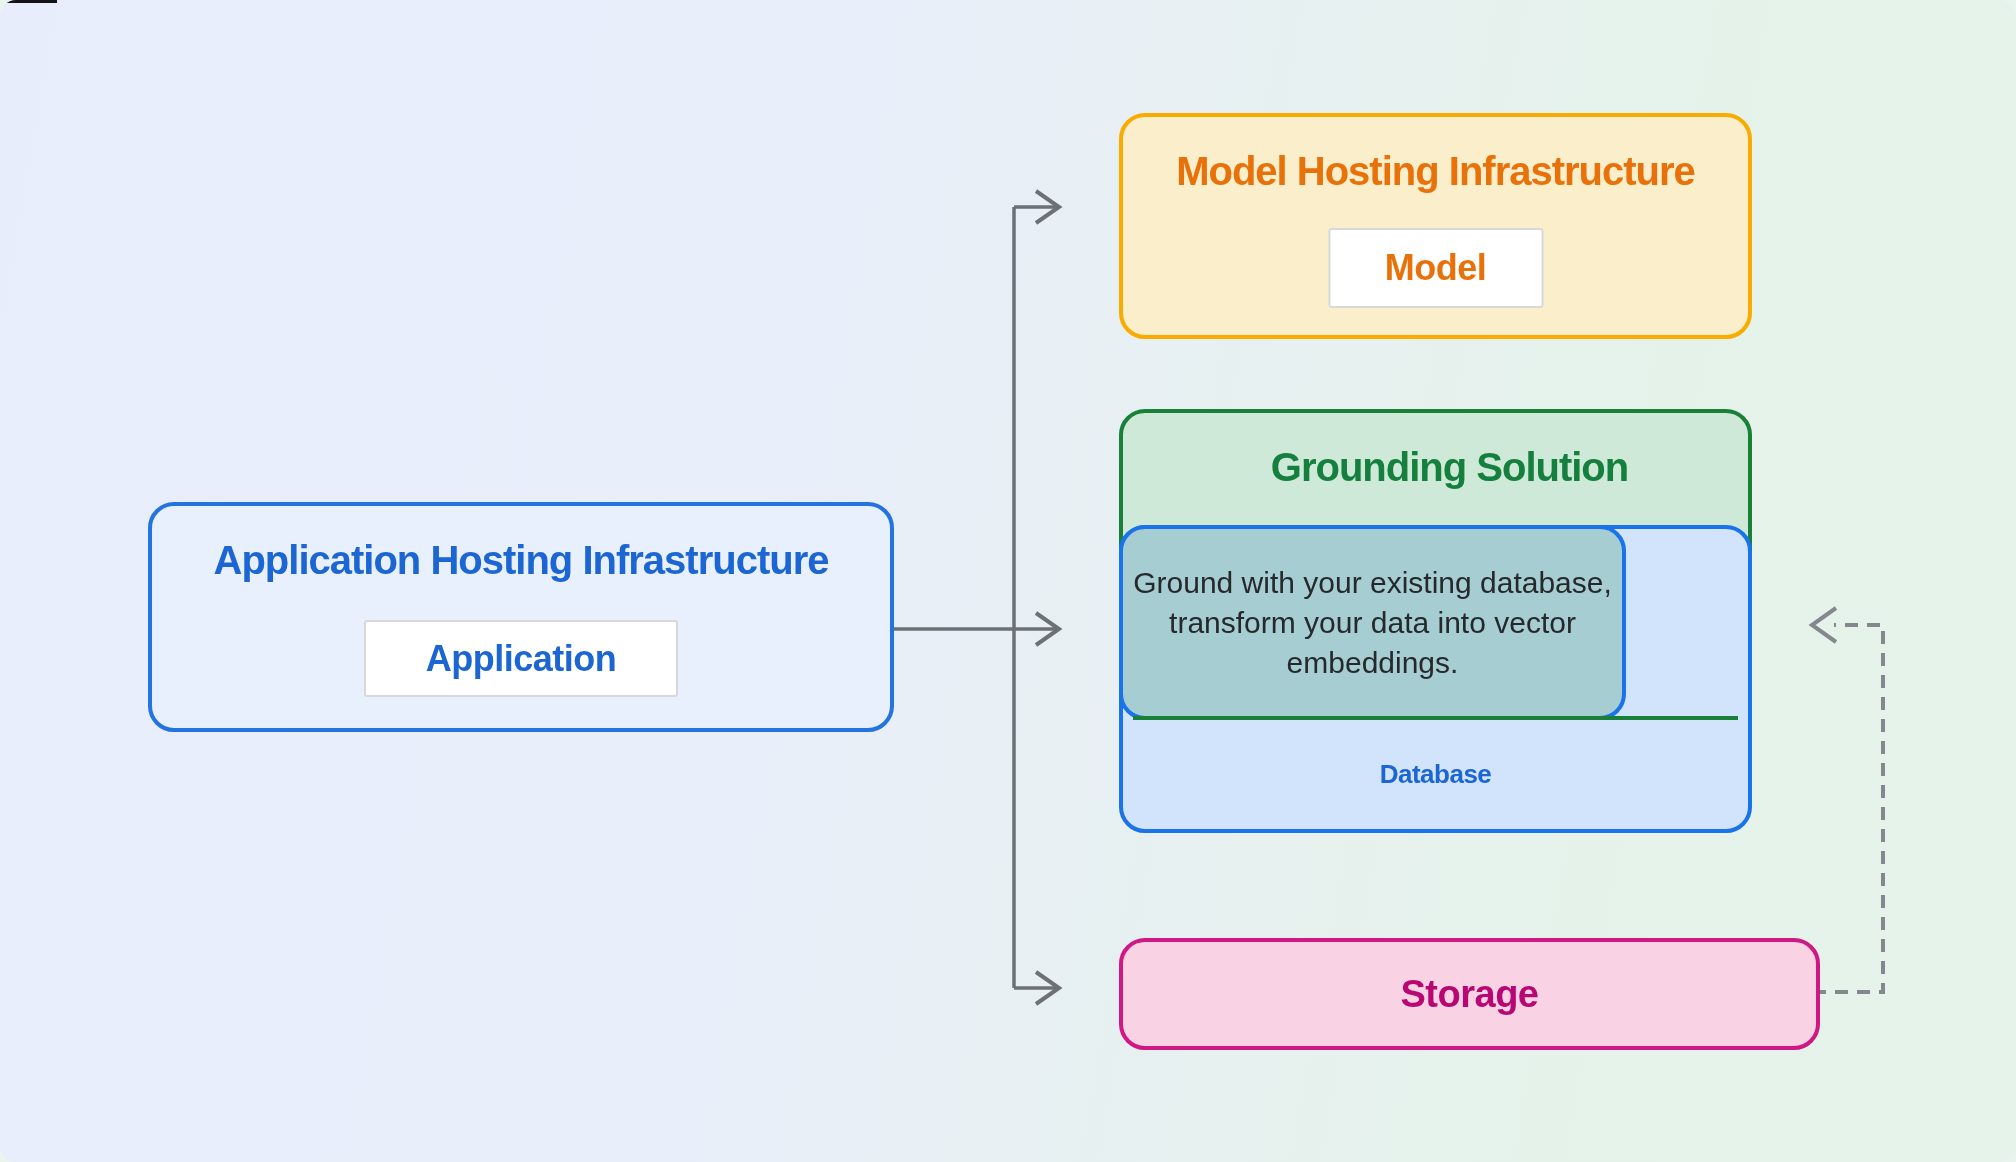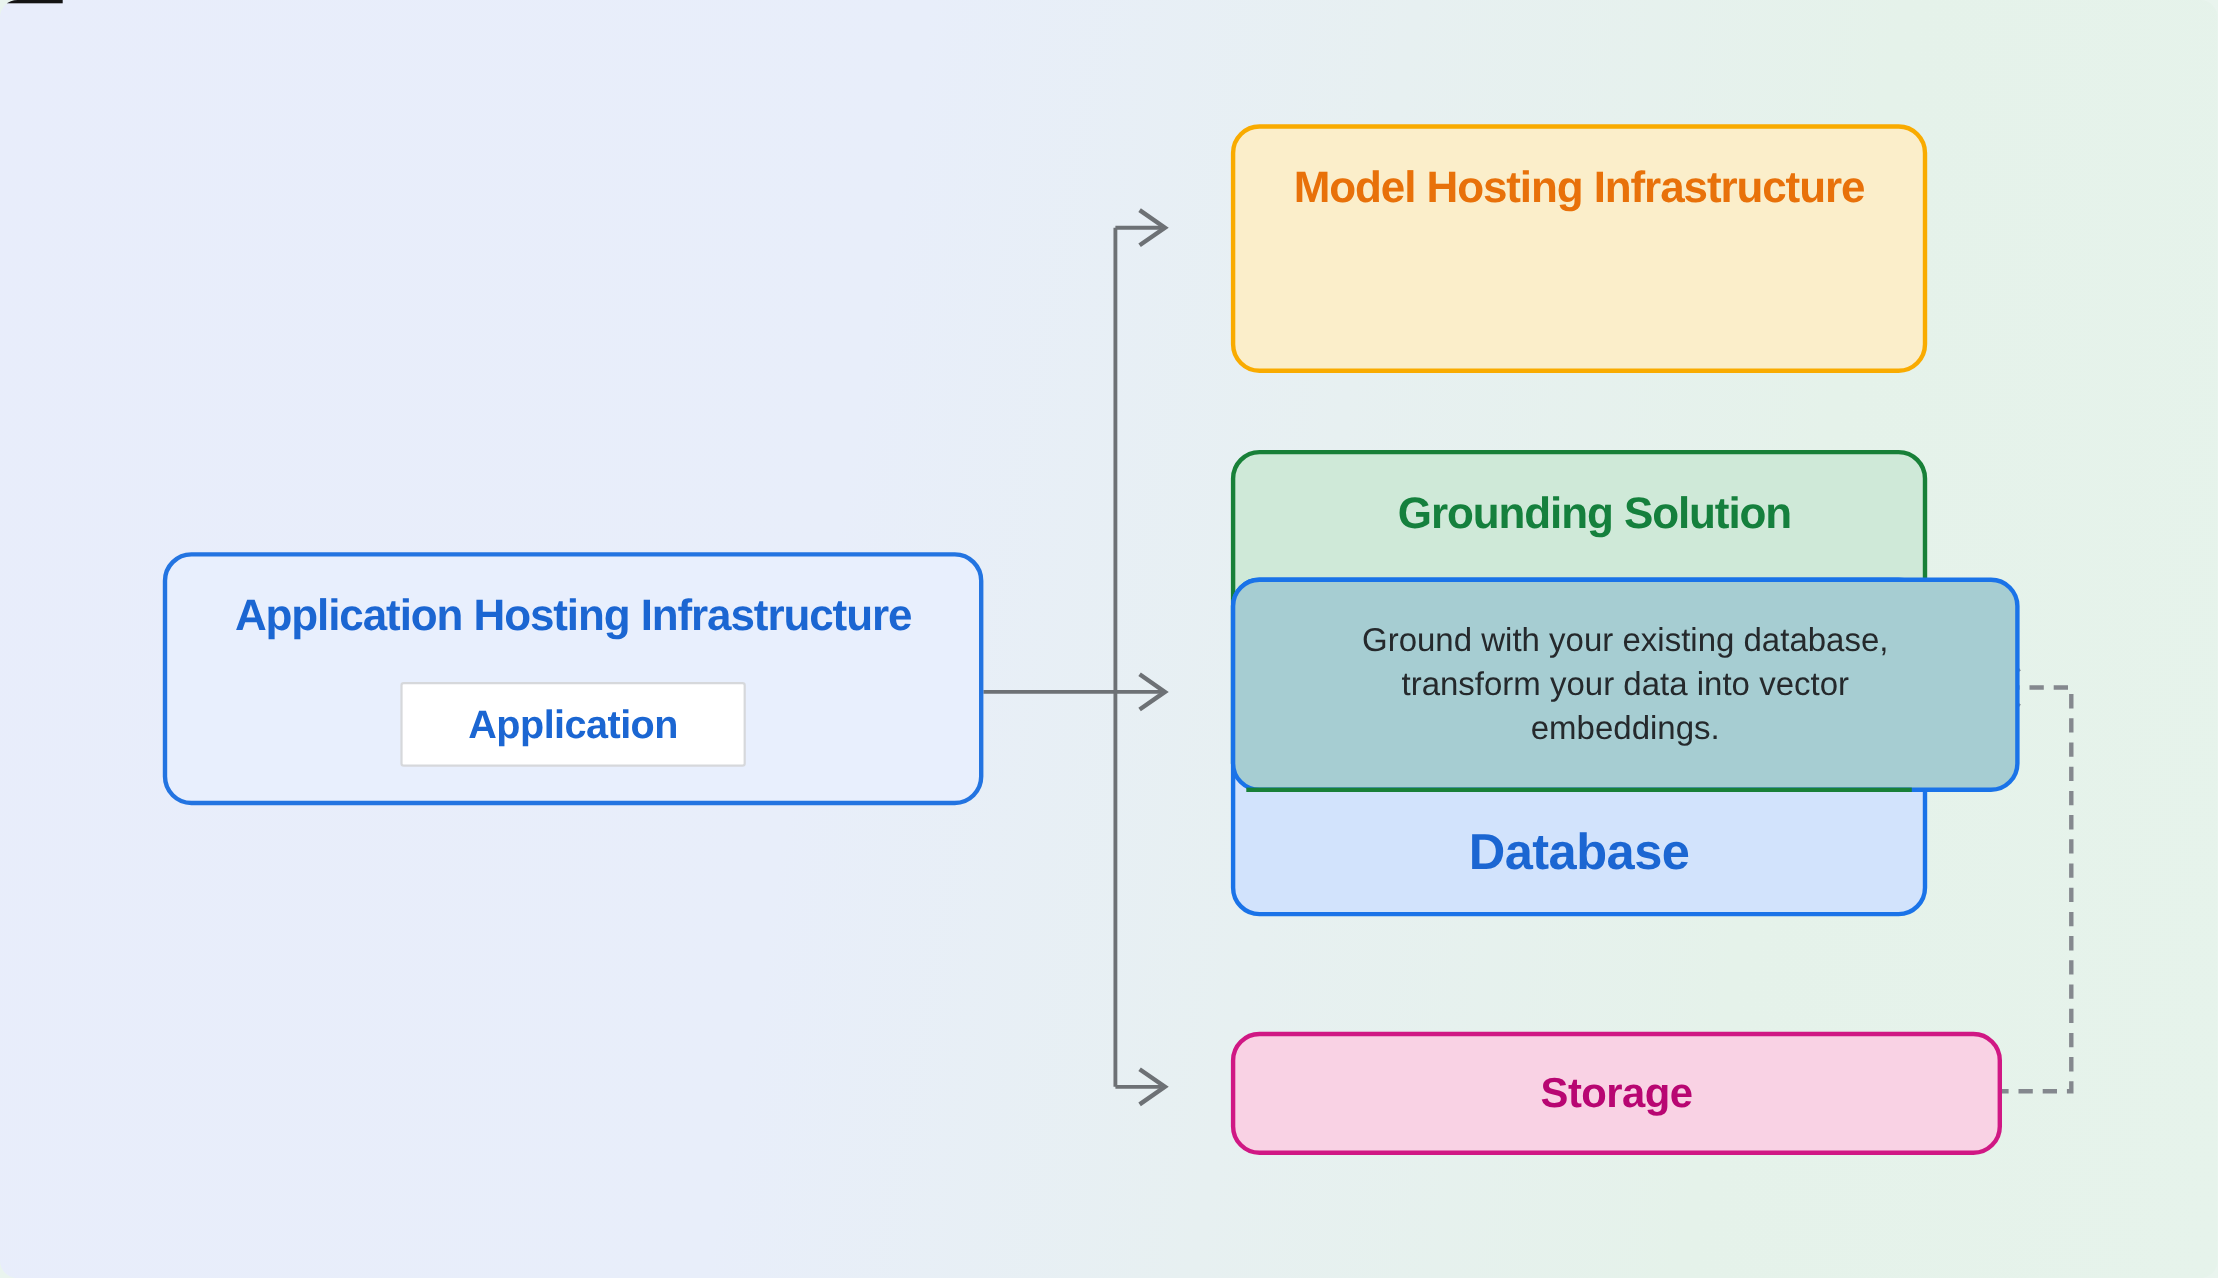--- a/index.html
+++ b/index.html
@@ -40,24 +40,24 @@
 
   .grounding-box { left: 1119px; top: 409px; width: 633px; height: 311px;
                    background: #cfe9d8; border: 4px solid #188038; }
   .grounding-box .box-title { color: #15803d; margin-left: 14px; }
 
   .database-box { left: 1119px; top: 525px; width: 633px; height: 308px;
                   background: #d2e3fc; border: 4px solid #1a73e8; }
   .database-label {
     position: absolute; bottom: 0; left: 0; width: 100%; height: 110px;
     display: flex; align-items: center; justify-content: center;
-    color: #1b66d2; font-weight: bold; font-size: 46px; letter-spacing: -0.5px;
+    color: #1b66d2; font-weight: bold; font-size: 26px; letter-spacing: -0.5px;
   }
 
-  .teal-box { left: 1119px; top: 525px; width: 717px; height: 195px;
+  .teal-box { left: 1119px; top: 525px; width: 507px; height: 195px;
               background: #a6cdd2; border: 4px solid #1a73e8; border-radius: 26px;
               display: flex; align-items: center; justify-content: center; }
   .teal-desc {
     max-width: 570px; text-align: center;
     font-size: 30px; line-height: 40px; color: #25292c; font-weight: normal;
   }
   .green-line { position: absolute; left: 1133px; top: 716px; width: 605px; height: 4px;
                 background: #188038; }
 
   .storage-box { left: 1119px; top: 938px; width: 701px; height: 112px;
@@ -92,20 +92,23 @@
 
   <div class="box app-box">
     <div class="box-title">Application Hosting Infrastructure</div>
     <div class="chip">
       <span class="chip-label">Application</span>
     </div>
   </div>
 
   <div class="box model-box">
     <div class="box-title">Model Hosting Infrastructure</div>
+    <div class="chip">
+      <span class="chip-label">Model</span>
+    </div>
   </div>
 
   <div class="box grounding-box">
     <div class="box-title">Grounding Solution</div>
   </div>
 
   <div class="box database-box">
     <div class="database-label">Database</div>
   </div>
 

